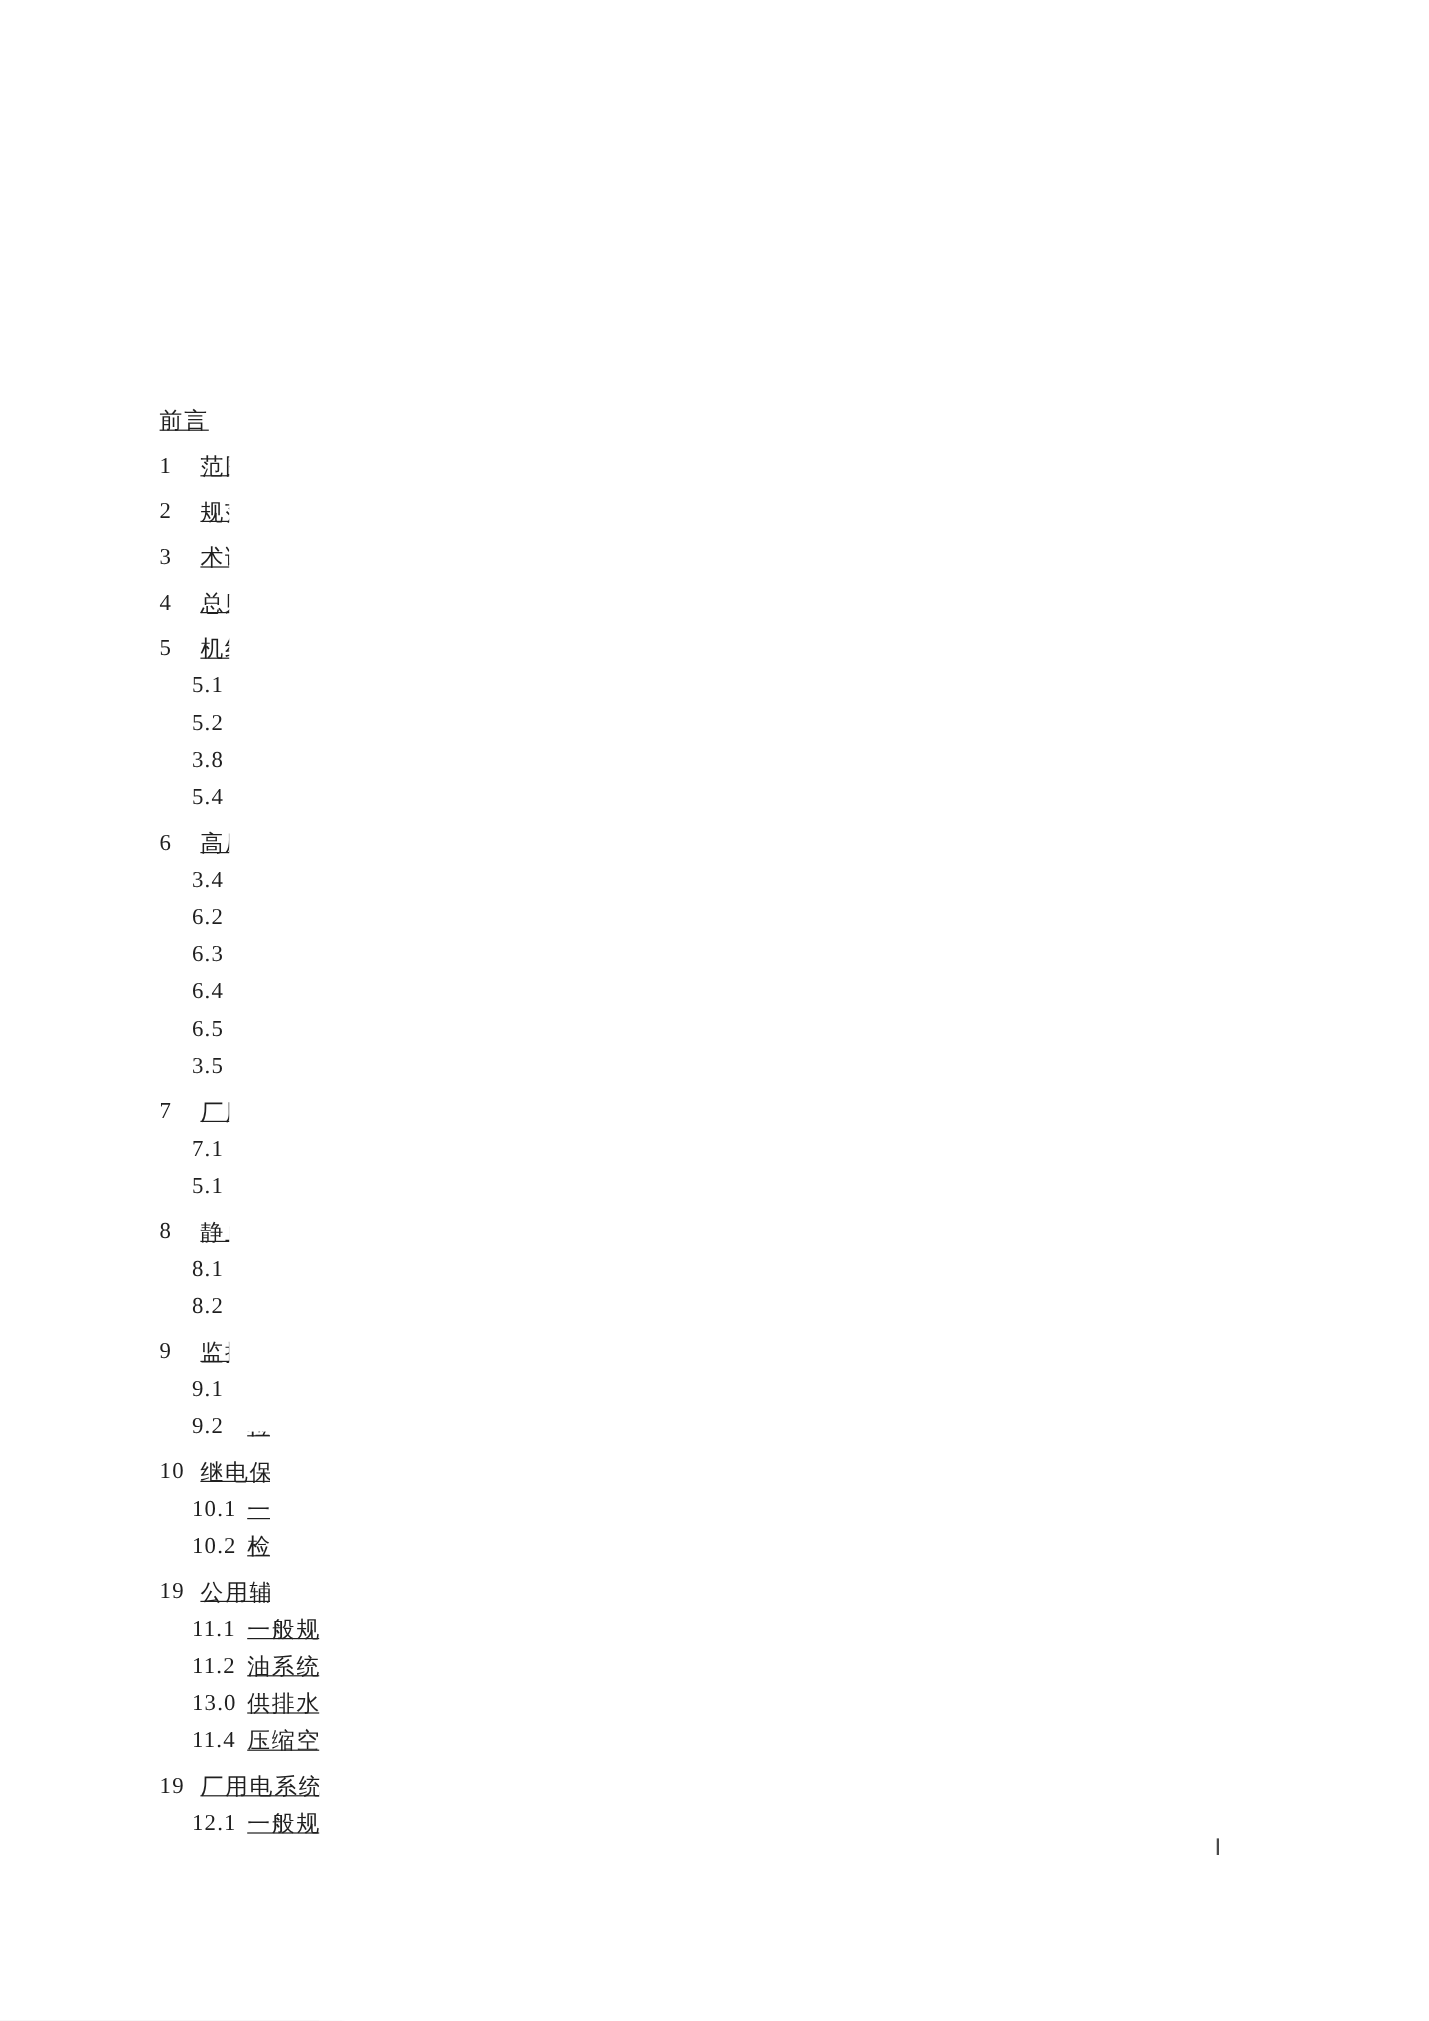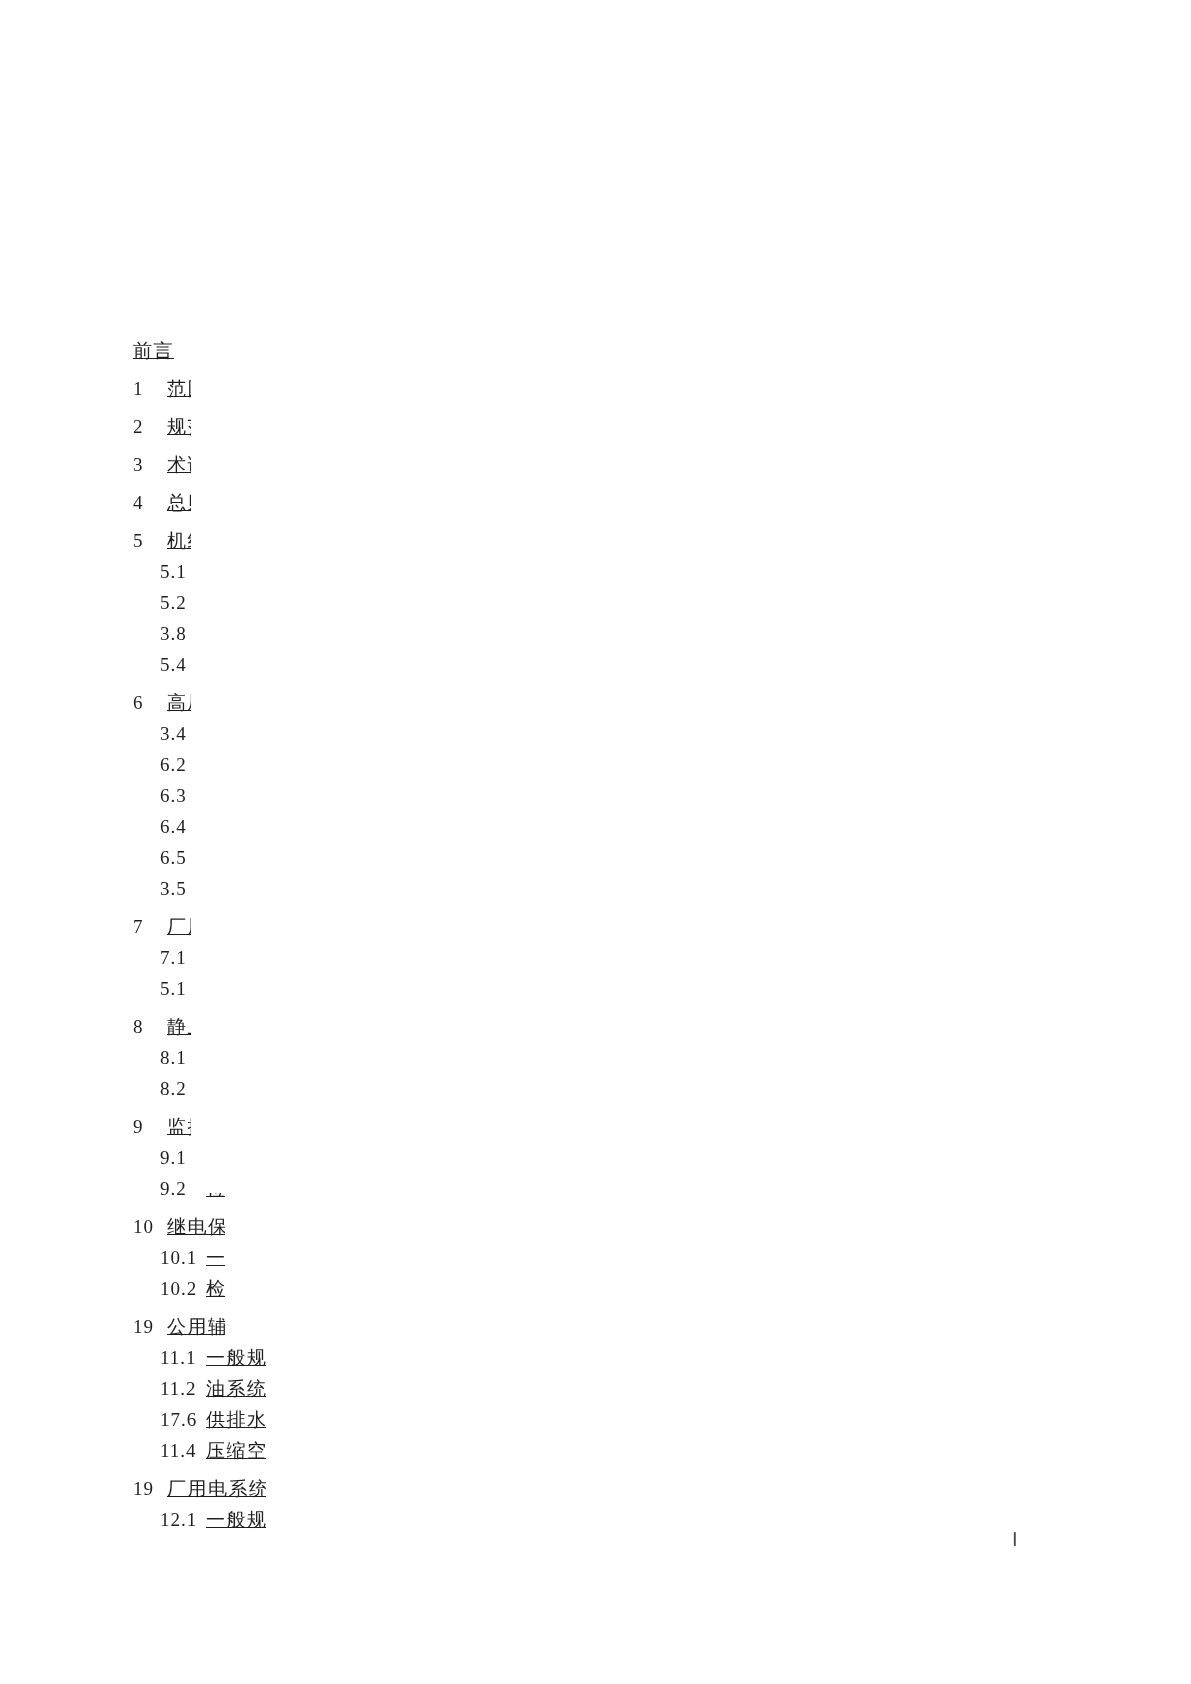--- a/index.html
+++ b/index.html
@@ -280,21 +280,21 @@
         <span class="leader"></span>
         <span class="page">10</span>
       </div>
       <div class="toc-row sub">
         <span class="num">11.2</span>
         <span class="label">油系统</span>
         <span class="leader"></span>
         <span class="page">10</span>
       </div>
       <div class="toc-row sub">
-        <span class="num">17.6</span>
+        <span class="num">13.0</span>
         <span class="label">供排水系统</span>
         <span class="leader"></span>
         <span class="page">10</span>
       </div>
       <div class="toc-row sub">
         <span class="num">11.4</span>
         <span class="label">压缩空气系统</span>
         <span class="leader"></span>
         <span class="page">11</span>
       </div>

